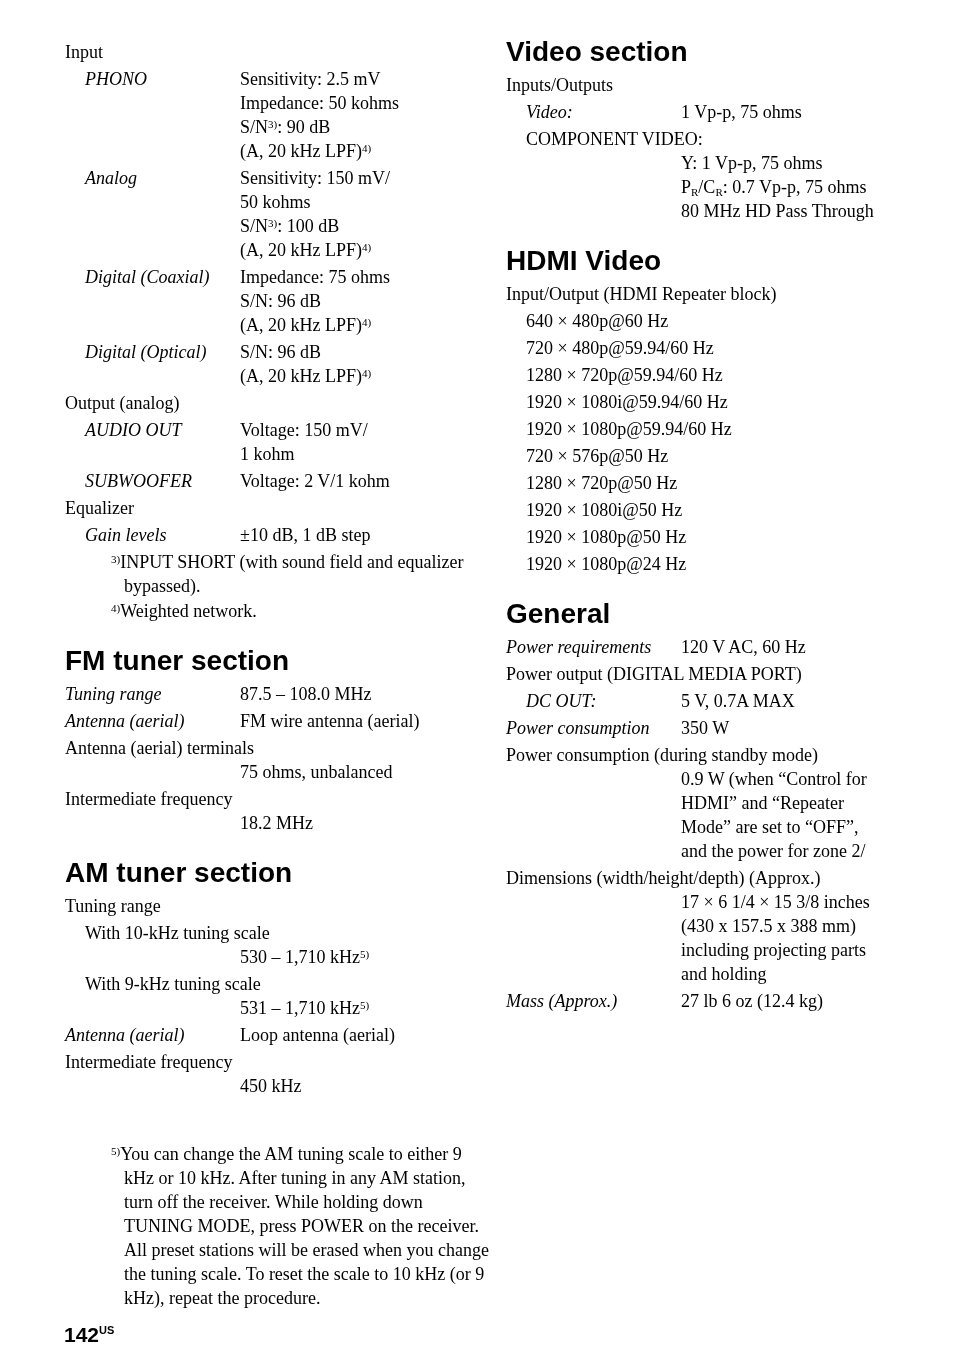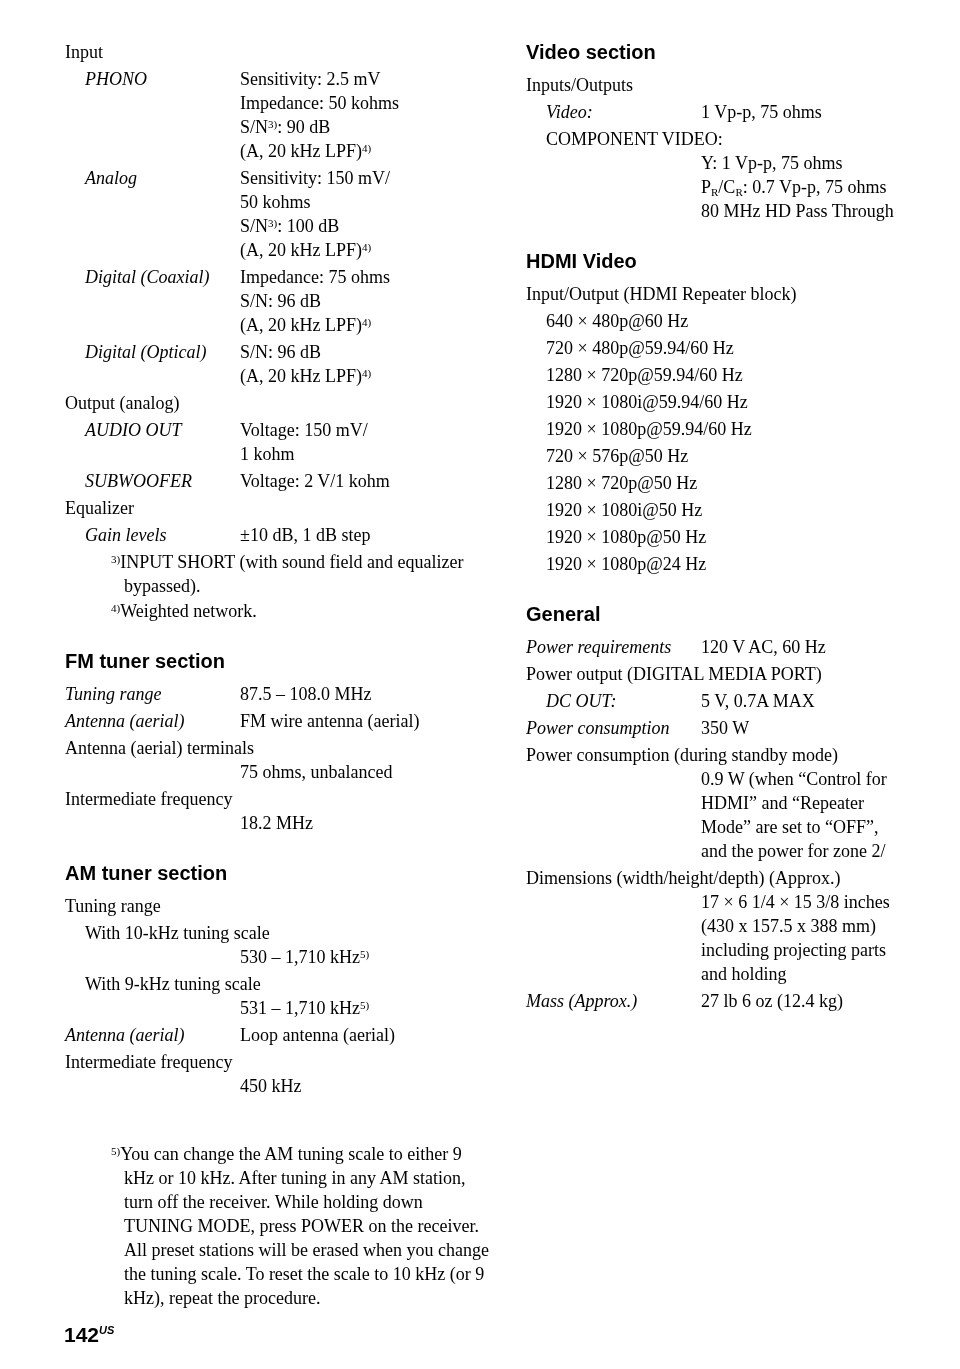--- a/index.html
+++ b/index.html
@@ -11,30 +11,30 @@
     width: 960px;
     height: 1369px;
     background: #ffffff;
     overflow: hidden;
     font-size: 18px;
     line-height: 24px;
   }
   .columns {
     display: flex;
     padding: 40px 0 0 65px;
-    gap: 36px;
+    gap: 16px;
   }
   .column { flex: 0 0 auto; }
   .col-left  { width: 425px; }
   .col-right { width: 415px; }
 
   .section-title {
     font-family: "Liberation Sans", sans-serif;
     font-weight: 700;
-    font-size: 20px;
+    font-size: 28px;
     line-height: 24px;
     margin: 26px 0 9px 0;
   }
   .section:first-child > .section-title { margin-top: 0; }
 
   .row { margin-bottom: 3px; }
   .row-grid { display: flex; }
   .row-grid > .label { flex: 0 0 175px; padding-right: 6px; font-style: italic; }
   .row-grid > .value-lines { flex: 1 1 auto; }
   .indent-1 { padding-left: 20px; }
@@ -57,21 +57,20 @@
     position: absolute;
     left: 64px;
     top: 1318px;
     font-family: "Liberation Sans", sans-serif;
     font-weight: 700;
     font-size: 21px;
     line-height: 24px;
   }
   .page-number .suffix {
     font-size: 11px;
-    font-style: italic;
     vertical-align: super;
   }
 </style>
 </head>
 <body>
 
 <div class="page">
   <div class="columns">
     <div class="column col-left" id="col-0">
         <section class="section section-audio-io">

